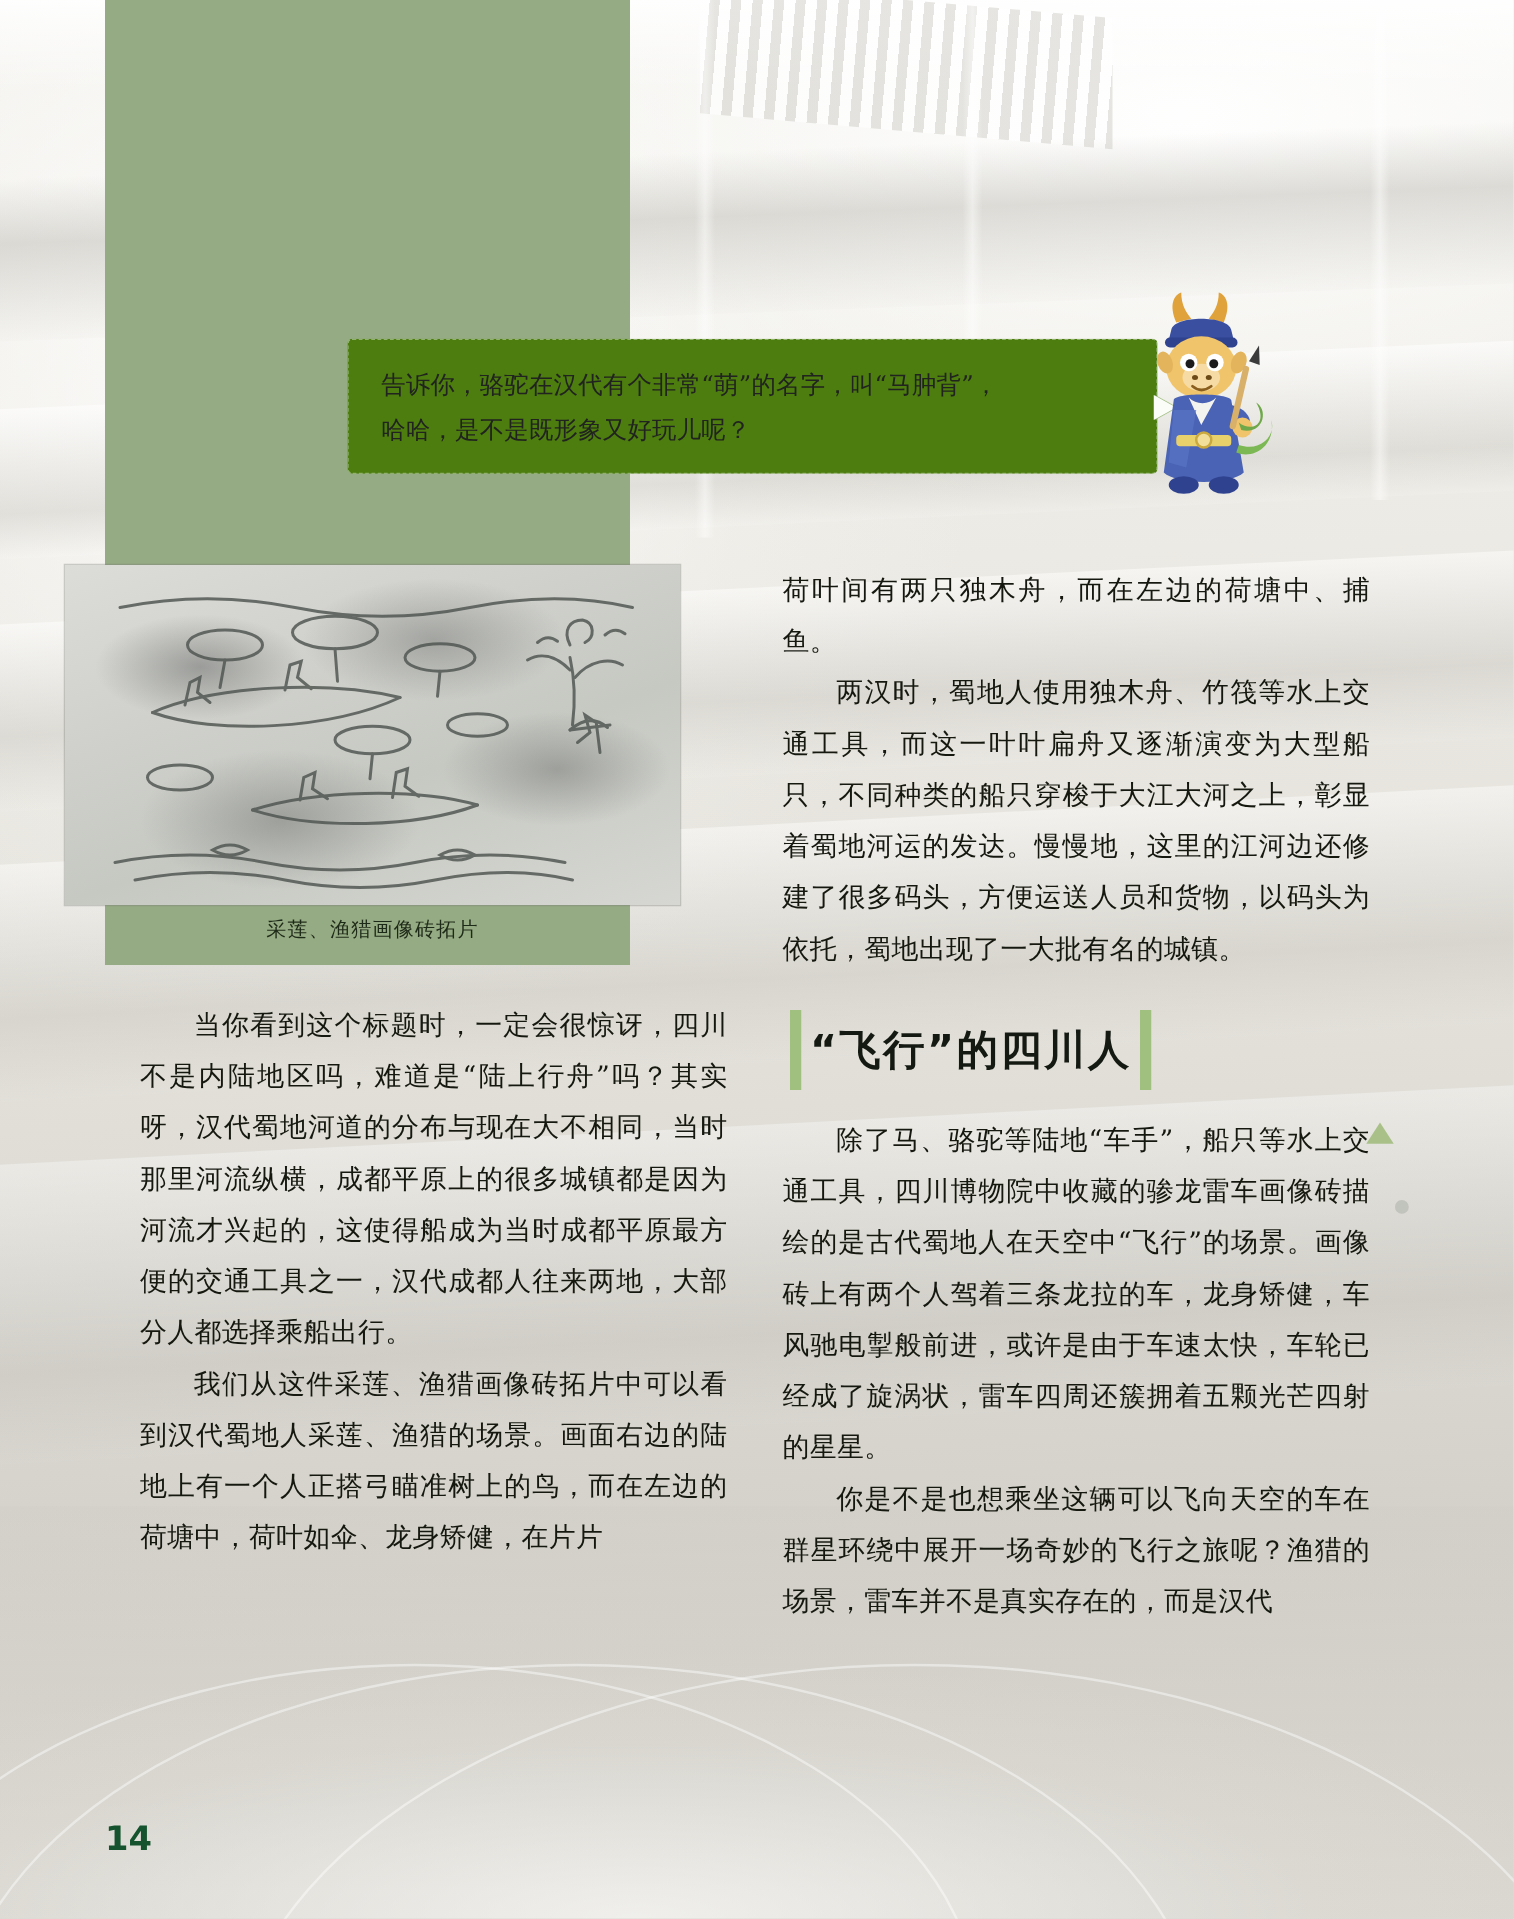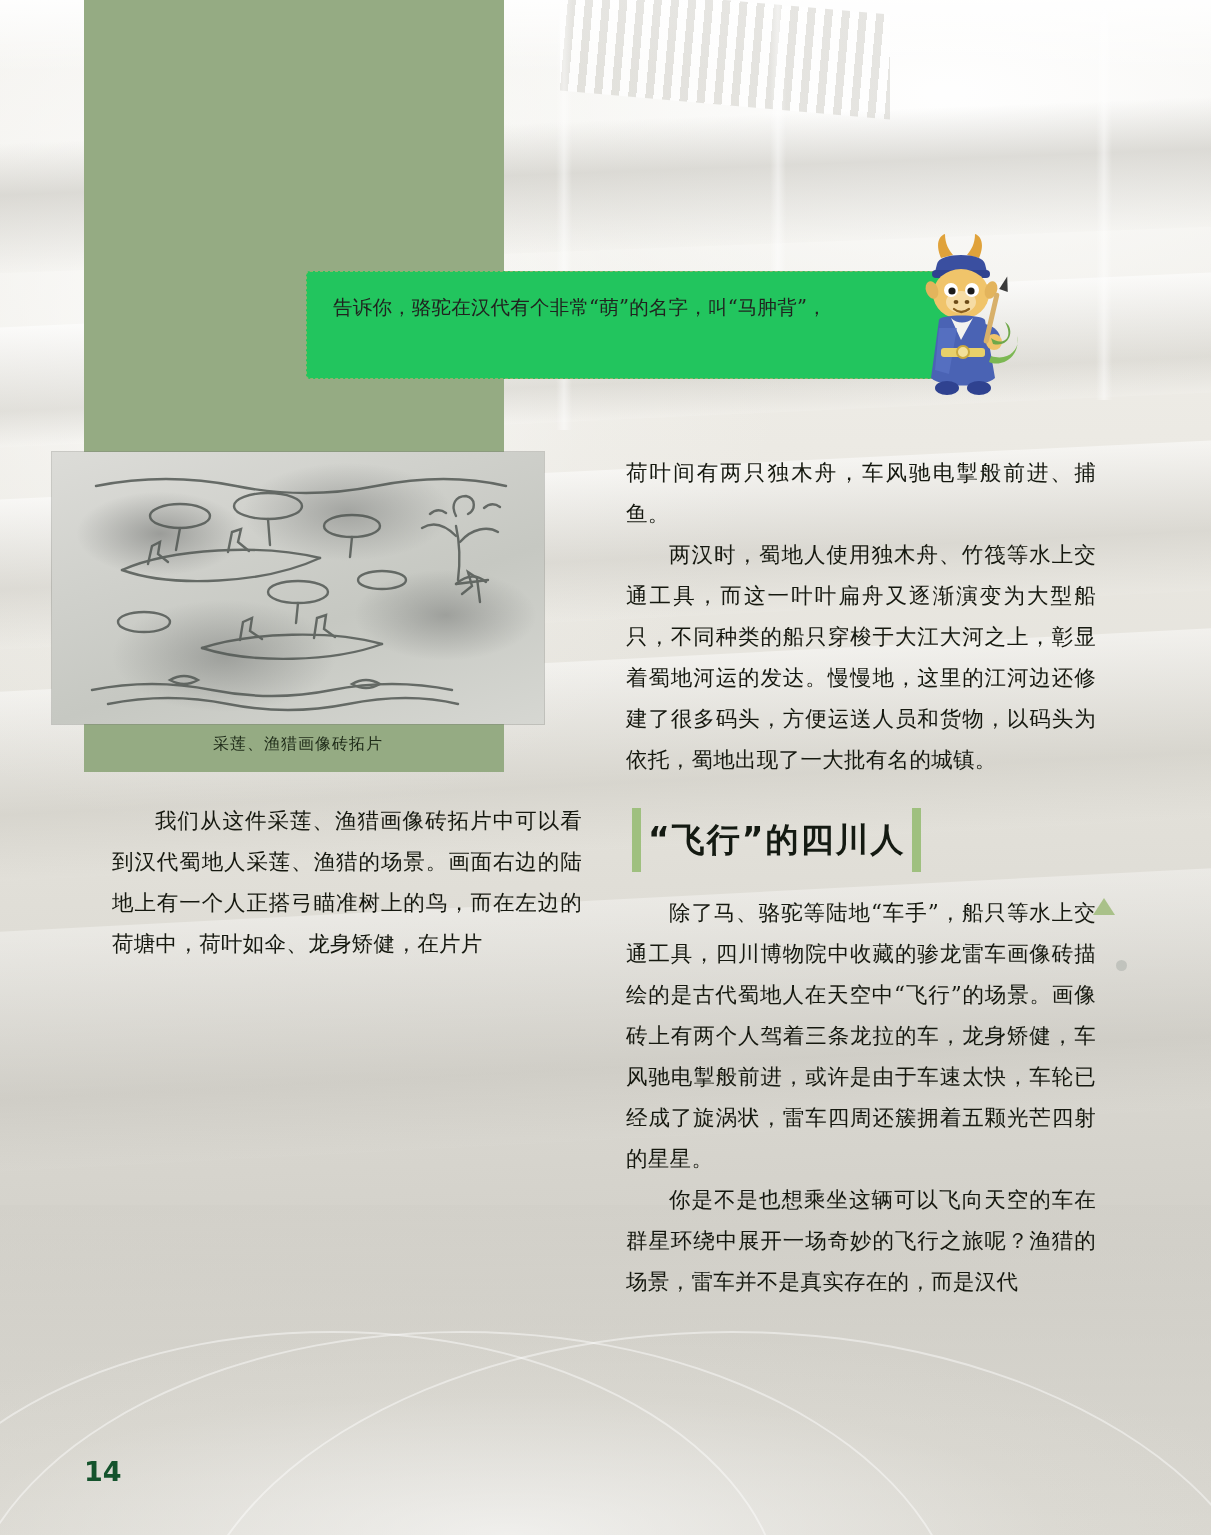--- a/index.html
+++ b/index.html
@@ -82,26 +82,25 @@
     position: absolute;
     left: 84px; top: 0; width: 420px; height: 772px;
     background: #95ab83;
   }
 
   
   .bubble {
     position: absolute;
     left: 278px; top: 271px;
     width: 648px; height: 108px;
-    background: #22c55e;
+    background: #4d7c0f;
     border: 1px dashed #8fb36a;
     border-radius: 4px;
     box-sizing: border-box;
     padding: 18px 26px 0 26px;
-    margin-left: 28px;
   }
   .bubble-text {
     font-family: "DejaVu Serif", "Liberation Serif", serif;
     font-size: 19.5px;
     line-height: 36px;
     color: #20231f;
     letter-spacing: 0.2px;
   }
   .bubble-text p { margin: 0; }
   .bubble-tail {
@@ -238,20 +237,21 @@
     <div class="floor-arc" style="left:-40px; bottom:-420px; width:1000px; height:620px;"></div>
     <div class="floor-arc" style="left:180px; bottom:-480px; width:1100px; height:680px;"></div>
   </div>
 </div>
 
 <div class="green-panel"></div>
 
 <div class="bubble">
   <div class="bubble-text">
     <p>告诉你，骆驼在汉代有个非常“萌”的名字，叫“马肿背”，</p>
+    <p>哈哈，是不是既形象又好玩儿呢？</p>
   </div>
   <div class="bubble-tail"></div>
 </div>
 
 <div class="mascot">
   <svg width="120" height="178" viewBox="0 0 120 178" xmlns="http://www.w3.org/2000/svg">
 
     <path d="M36 30 C30 16 34 8 40 6 C40 16 44 22 48 27 Z" fill="#e0a23a"></path>
     <path d="M74 30 C80 16 76 8 70 6 C70 16 66 22 62 27 Z" fill="#e0a23a"></path>
 
@@ -334,27 +334,28 @@
 
       <path d="M118 228 q14 -8 28 0 q-14 8 -28 0 z"></path>
       <path d="M300 232 q14 -8 28 0 q-14 8 -28 0 z"></path>
     </g>
   </svg>
 </div>
 <div class="rubbing-caption">采莲、渔猎画像砖拓片</div>
 
 <div class="col col-left">
   <div class="body-text">
+    <p>当你看到这个标题时，一定会很惊讶，四川不是内陆地区吗，难道是“陆上行舟”吗？其实呀，汉代蜀地河道的分布与现在大不相同，当时那里河流纵横，成都平原上的很多城镇都是因为河流才兴起的，这使得船成为当时成都平原最方便的交通工具之一，汉代成都人往来两地，大部分人都选择乘船出行。</p>
     <p>我们从这件采莲、渔猎画像砖拓片中可以看到汉代蜀地人采莲、渔猎的场景。画面右边的陆地上有一个人正搭弓瞄准树上的鸟，而在左边的荷塘中，荷叶如伞、龙身矫健，在片片</p>
   </div>
 </div>
 
 <div class="col col-right">
   <div class="body-text">
-    <p class="noindent">荷叶间有两只独木舟，车风驰电掣般前进、捕鱼。</p>
+    <p class="noindent">荷叶间有两只独木舟，而在左边的荷塘中、捕鱼。</p>
     <p>两汉时，蜀地人使用独木舟、竹筏等水上交通工具，而这一叶叶扁舟又逐渐演变为大型船只，不同种类的船只穿梭于大江大河之上，彰显着蜀地河运的发达。慢慢地，这里的江河边还修建了很多码头，方便运送人员和货物，以码头为依托，蜀地出现了一大批有名的城镇。</p>
   </div>
   <div style="height:34px;"></div>
   <div class="section-head head-right">
     <span class="bar-l"></span>
     <span class="bar-r"></span>
     <span>“飞行”的四川人</span>
   </div>
   <div class="body-text">
     <p>除了马、骆驼等陆地“车手”，船只等水上交通工具，四川博物院中收藏的骖龙雷车画像砖描绘的是古代蜀地人在天空中“飞行”的场景。画像砖上有两个人驾着三条龙拉的车，龙身矫健，车风驰电掣般前进，或许是由于车速太快，车轮已经成了旋涡状，雷车四周还簇拥着五颗光芒四射的星星。</p>

